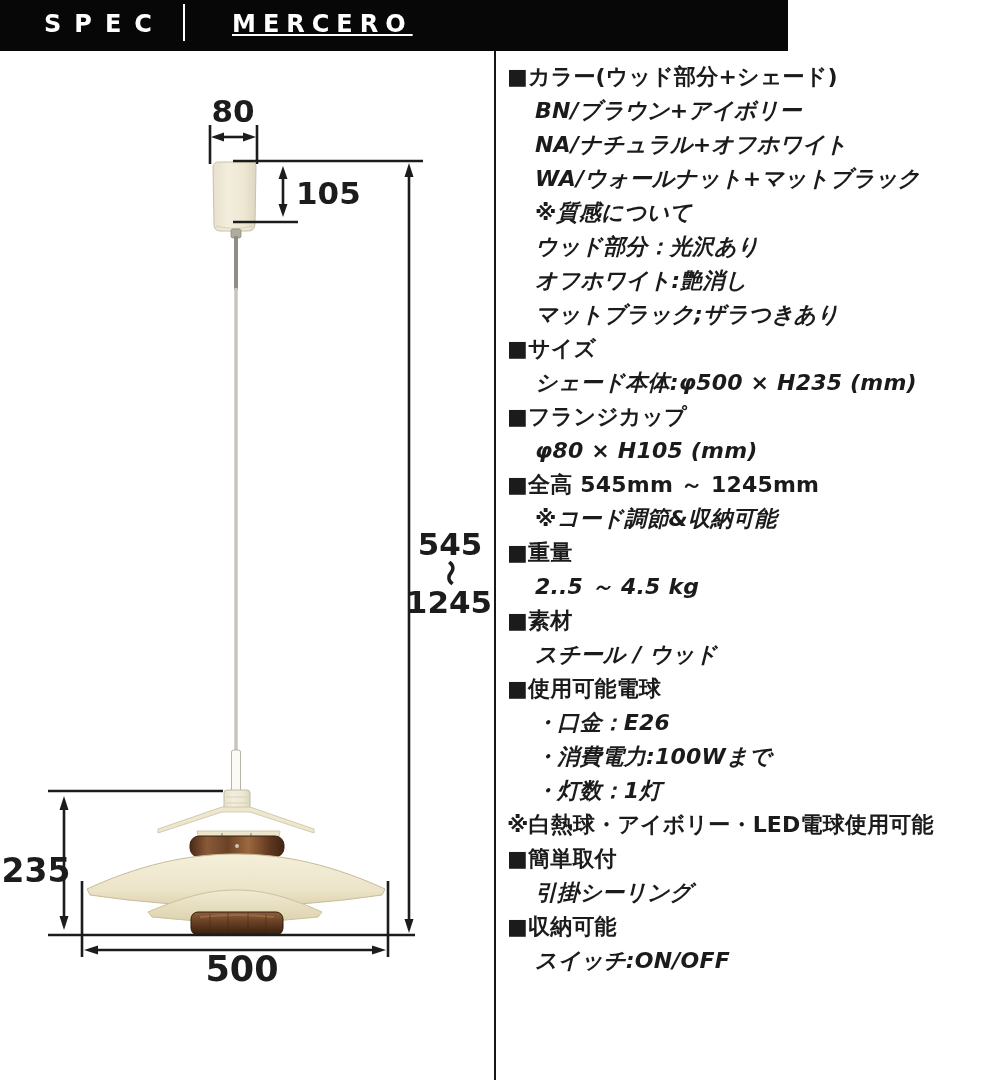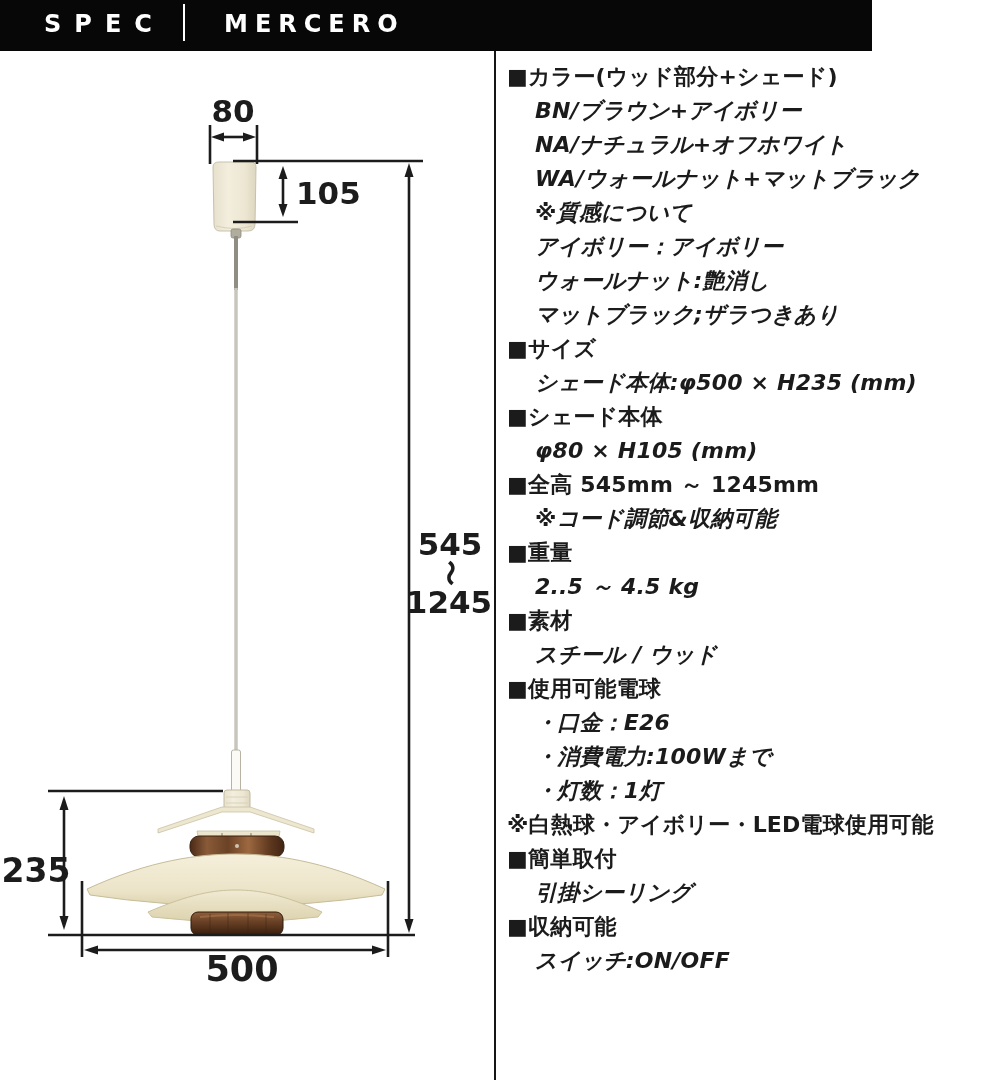--- a/index.html
+++ b/index.html
@@ -1,23 +1,23 @@
 <!DOCTYPE html>
 <html><head>
 <meta charset="utf-8">
 <style>
   * { margin:0; padding:0; box-sizing:border-box; }
   html,body { width:988px; height:1080px; background:#fff; font-family:"DejaVu Sans","Liberation Sans",sans-serif; }
   #page { position:relative; width:988px; height:1080px; background:#fff; overflow:hidden; }
 
   
-  .header { position:absolute; left:0; top:0; width:872px; height:51px; background:#070707; }
+  .header { position:absolute; left:0; top:0; width:788px; height:51px; background:#070707; }
   .header-title { position:absolute; top:10px; color:#fff; font-weight:bold; font-size:24px; white-space:nowrap; }
   .header-left  { left:44px; letter-spacing:13px; }
-  .header-right { left:224px; letter-spacing:7px; }
+  .header-right { left:232px; letter-spacing:7px;text-decoration:underline; }
   .header-divider { position:absolute; left:183px; top:4px; width:2px; height:37px; background:#fff; }
 
   
   .vdivider { position:absolute; left:494px; top:51px; width:2px; height:1029px; background:#151515; }
 
   
   .spec-panel { position:absolute; left:507px; top:60px; width:478px; }
   .spec-line { font-size:22px; font-weight:bold; color:#1b1b1b; line-height:34px; white-space:nowrap; letter-spacing:0.2px; }
   .spec-line.indent { padding-left:28px;font-style:italic; }
 
@@ -163,26 +163,26 @@
     <text class="dim-num" x="36" y="882" font-size="33" text-anchor="middle">235</text>
     <text class="dim-num" x="242" y="981" font-size="35" text-anchor="middle">500</text>
   </svg>
 
   <div class="spec-panel">
       <div class="spec-line">■カラー(ウッド部分+シェード)</div>
       <div class="spec-line indent">BN/ブラウン+アイボリー</div>
       <div class="spec-line indent">NA/ナチュラル+オフホワイト</div>
       <div class="spec-line indent">WA/ウォールナット+マットブラック</div>
       <div class="spec-line indent">※質感について</div>
-      <div class="spec-line indent">アイボリー：アイボリー</div>
-      <div class="spec-line indent">ウォールナット:艶消し</div>
+      <div class="spec-line indent">ウッド部分：光沢あり</div>
+      <div class="spec-line indent">オフホワイト:艶消し</div>
       <div class="spec-line indent">マットブラック;ザラつきあり</div>
       <div class="spec-line">■サイズ</div>
       <div class="spec-line indent">シェード本体:φ500 × H235 (mm)</div>
-      <div class="spec-line">■シェード本体</div>
+      <div class="spec-line">■フランジカップ</div>
       <div class="spec-line indent">φ80 × H105 (mm)</div>
       <div class="spec-line">■全高 545mm ～ 1245mm</div>
       <div class="spec-line indent">※コード調節&amp;収納可能</div>
       <div class="spec-line">■重量</div>
       <div class="spec-line indent">2..5 ～ 4.5 kg</div>
       <div class="spec-line">■素材</div>
       <div class="spec-line indent">スチール / ウッド</div>
       <div class="spec-line">■使用可能電球</div>
       <div class="spec-line indent">・口金：E26</div>
       <div class="spec-line indent">・消費電力:100Wまで</div>

